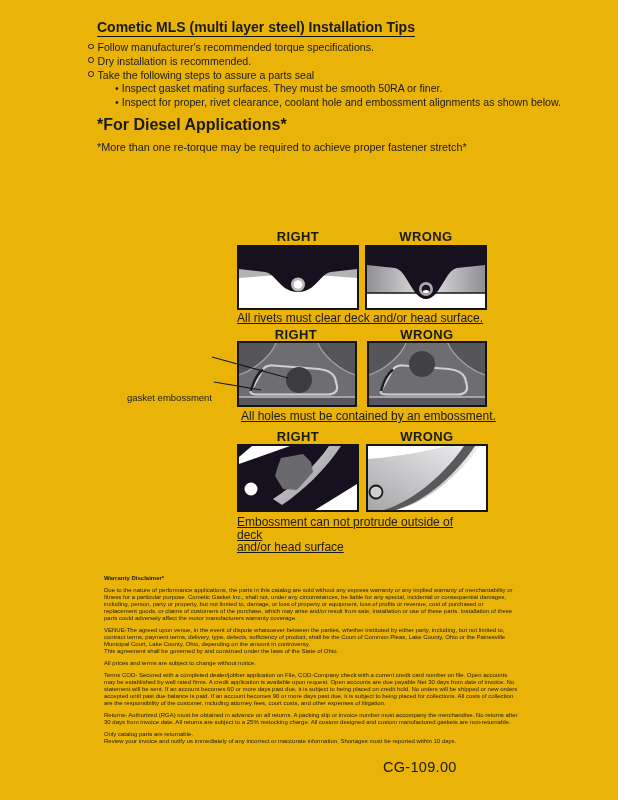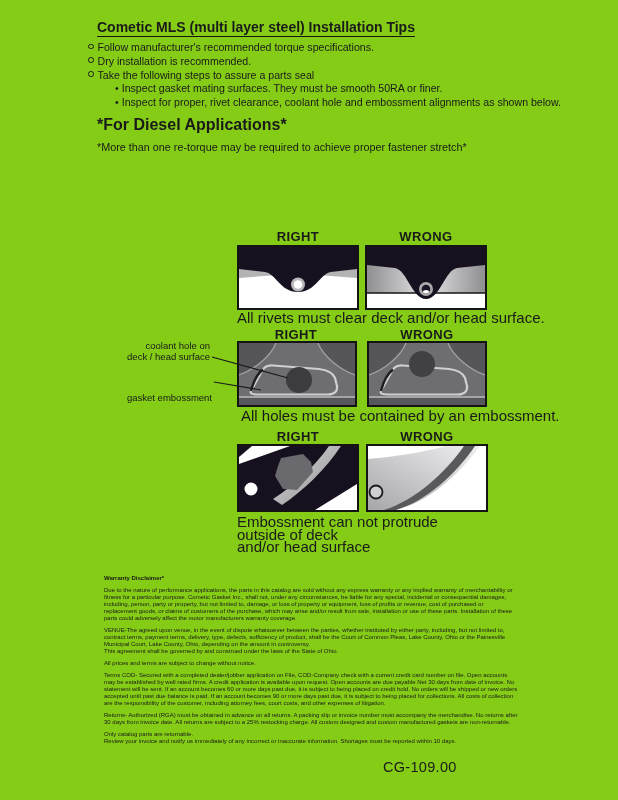--- a/index.html
+++ b/index.html
@@ -1,17 +1,17 @@
 <!DOCTYPE html>
 <html><head>
 <meta charset="utf-8">
 <style>
   html,body{margin:0;padding:0;background:#ffffff;}
   #page{
-    position:relative;width:618px;height:800px;background:#84cc16;overflow:hidden;
+    position:relative;width:618px;height:800px;background:#eab308;overflow:hidden;
     font-family:"Liberation Sans", sans-serif;color:#1a1a1a;
   }
   .abs{position:absolute;}
   
   .title{left:97px;top:19px;font-size:14px;font-weight:bold;
          border-bottom:1.6px solid #141414;padding-bottom:1px;}
   
   .bullets{left:88px;top:41px;font-size:10.6px;line-height:13.8px;width:480px;}
   .b-row{white-space:nowrap;}
   .o-bullet{display:inline-block;width:3.5px;height:3.5px;border:1px solid #1a1a1a;
@@ -20,21 +20,21 @@
   .dot{margin-right:3px;}
   
   .diesel{left:97px;top:116px;width:450px;}
   .diesel h2{margin:0 0 7px 0;font-size:16px;font-weight:bold;}
   .diesel p{margin:0 0 9px 0;font-size:10.8px;line-height:13.3px;white-space:pre-line;}
   .diesel .note{margin-top:1px;}
   
   .dg-label{font-size:13px;font-weight:bold;letter-spacing:.4px;text-align:center;width:122px;}
   .dg-box{border:2px solid #141414;background:#fff;}
   .dg-box svg{display:block;}
-  .caption{font-size:15px;line-height:12.5px;}
+  .caption{font-size:12px;line-height:12.5px;text-decoration:underline;}
   .leader-label{font-size:9.5px;line-height:11px;text-align:right;}
   
   .legal{left:104px;top:575px;width:414px;font-size:6px;line-height:7px;}
   .legal .lg-head{font-weight:bold;margin:0 0 5px 0;}
   .legal p{margin:0 0 5px 0;}
   .legal p.no-gap{margin-bottom:0;}
   
   .pagenum{left:383px;top:759px;font-size:14.5px;letter-spacing:.3px;}
 </style>
 </head>
@@ -86,24 +86,20 @@
       <circle cx="59" cy="42" r="7" fill="#aaaaac"></circle>
       <circle cx="59" cy="42" r="4.3" fill="#1e1526"></circle>
       <ellipse cx="59" cy="44.6" rx="3" ry="1.6" fill="#ffffff"></ellipse>
     </svg>
   </div>
   <div class="abs caption" style="left:237px;top:312px;">All rivets must clear deck and/or head surface.</div>
 
   <div class="abs dg-label" style="left:236px;top:327px;width:120px;">RIGHT</div>
   <div class="abs dg-label" style="left:367px;top:327px;width:120px;">WRONG</div>
 
-  <div class="abs leader-label" style="left:104px;top:340px;width:106px;">
-    <div>coolant hole on</div>
-    <div>deck / head surface</div>
-  </div>
   <div class="abs leader-label" style="left:104px;top:376px;width:108px;margin-top:16px;">gasket embossment</div>
 
   <div class="abs dg-box" style="left:237px;top:341px;">
     <svg width="116" height="62" viewBox="0 0 116 62">
       <rect width="116" height="62" fill="#6e6e72"></rect>
       <path d="M0,0 H37 C32,13 15,27 0,32 Z" fill="#55555a"></path>
       <path d="M37,0 C32,13 15,27 0,32" stroke="#a2a2a5" stroke-width="1.3" fill="none"></path>
       <path d="M116,0 H79 C84,13 101,27 116,32 Z" fill="#55555a"></path>
       <path d="M79,0 C84,13 101,27 116,32" stroke="#a2a2a5" stroke-width="1.3" fill="none"></path>
       <path d="M12,48 L23,28 Q26,22 34,22.5 L80,26 Q93,27.5 96,35 L98,43 Q99,51 89,51.5 L19,51.5 Q10,51.5 12,48 Z" fill="none" stroke="#cfcfd1" stroke-width="2.2" stroke-linejoin="round"></path>

